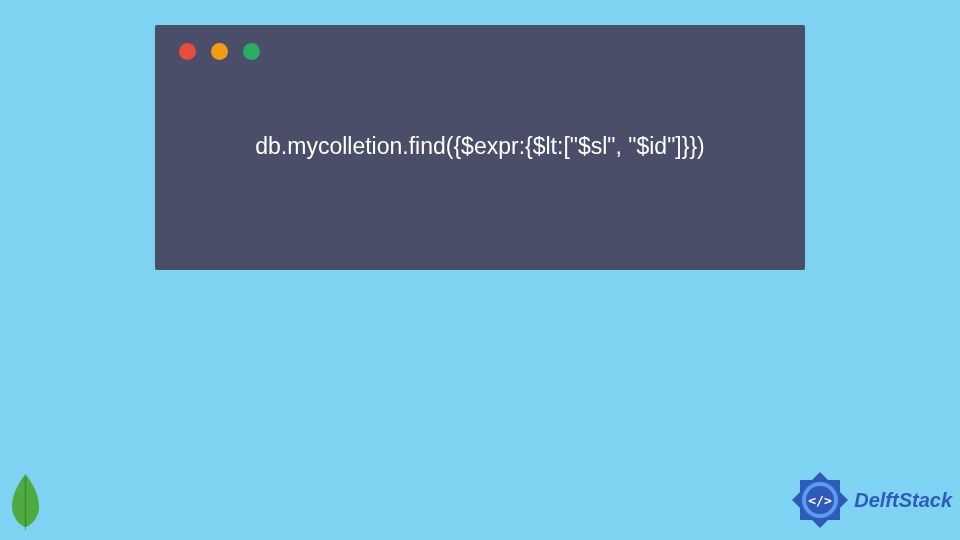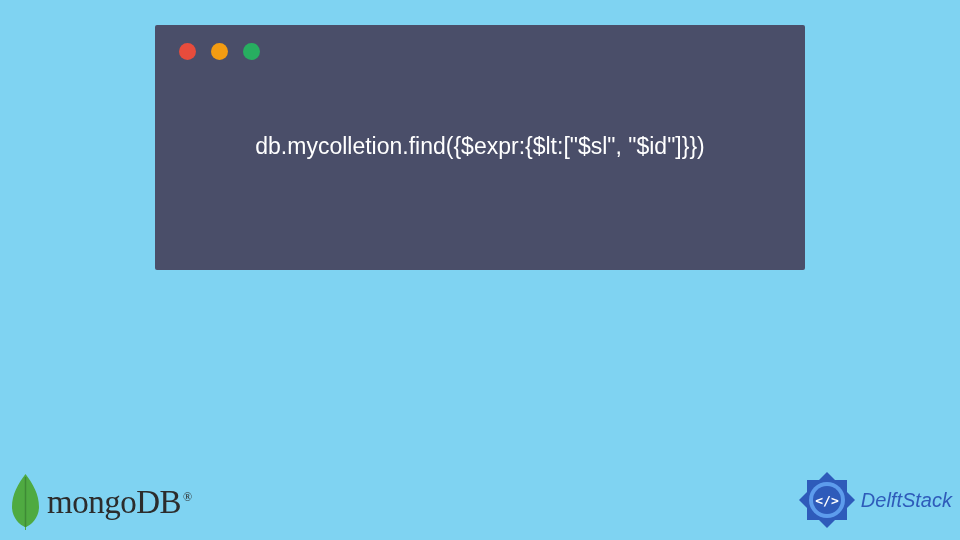--- a/index.html
+++ b/index.html
@@ -81,43 +81,40 @@
       gap: 4px;
     }
     .delftstack-emblem {
       width: 60px;
       height: 60px;
     }
     .delftstack-text {
       font-size: 20px;
       color: #2E5BBA;
       font-style: italic;
-      font-weight: 400;
+      font-weight: 700;
     }
   </style>
 </head>
 <body>
 
 <div class="code-window">
   <div class="window-controls">
     <div class="control-dot dot-red"></div>
     <div class="control-dot dot-yellow"></div>
     <div class="control-dot dot-green"></div>
   </div>
   <div class="code-content">db.mycolletion.find({$expr:{$lt:["$sl", "$id"]}})</div>
 </div>
 
 <div class="mongodb-logo">
   <svg class="mongodb-leaf" viewBox="0 0 35 60">
     <path d="M17.5 2 C 10 12, 4 22, 4 35 C 4 46, 12 53, 17 55 L 17 58 L 18 58 L 18 55 C 23 53, 31 46, 31 35 C 31 22, 25 12, 17.5 2 Z" fill="#4FAA41"></path>
     <path d="M17.5 5 L 17.5 55" stroke="#3E8A35" stroke-width="1.5"></path>
   </svg>
-  <span class="mongodb-text">
-    <span>mongoDB</span><span class="mongodb-reg">®</span>
-  </span>
 </div>
 
 <div class="delftstack-logo">
   <svg class="delftstack-emblem" viewBox="0 0 60 60">
     <g transform="translate(30,30)">
       <polygon points="0,-28 8,-20 20,-20 20,-8 28,0 20,8 20,20 8,20 0,28 -8,20 -20,20 -20,8 -28,0 -20,-8 -20,-20 -8,-20" fill="#2E5BBA"></polygon>
       <circle cx="0" cy="0" r="18" fill="#5D9CEC"></circle>
       <circle cx="0" cy="0" r="14" fill="#2E5BBA"></circle>
       <text x="0" y="5" text-anchor="middle" font-size="13" fill="#FFFFFF" font-family="monospace" font-weight="bold">&lt;/&gt;</text>
     </g>

